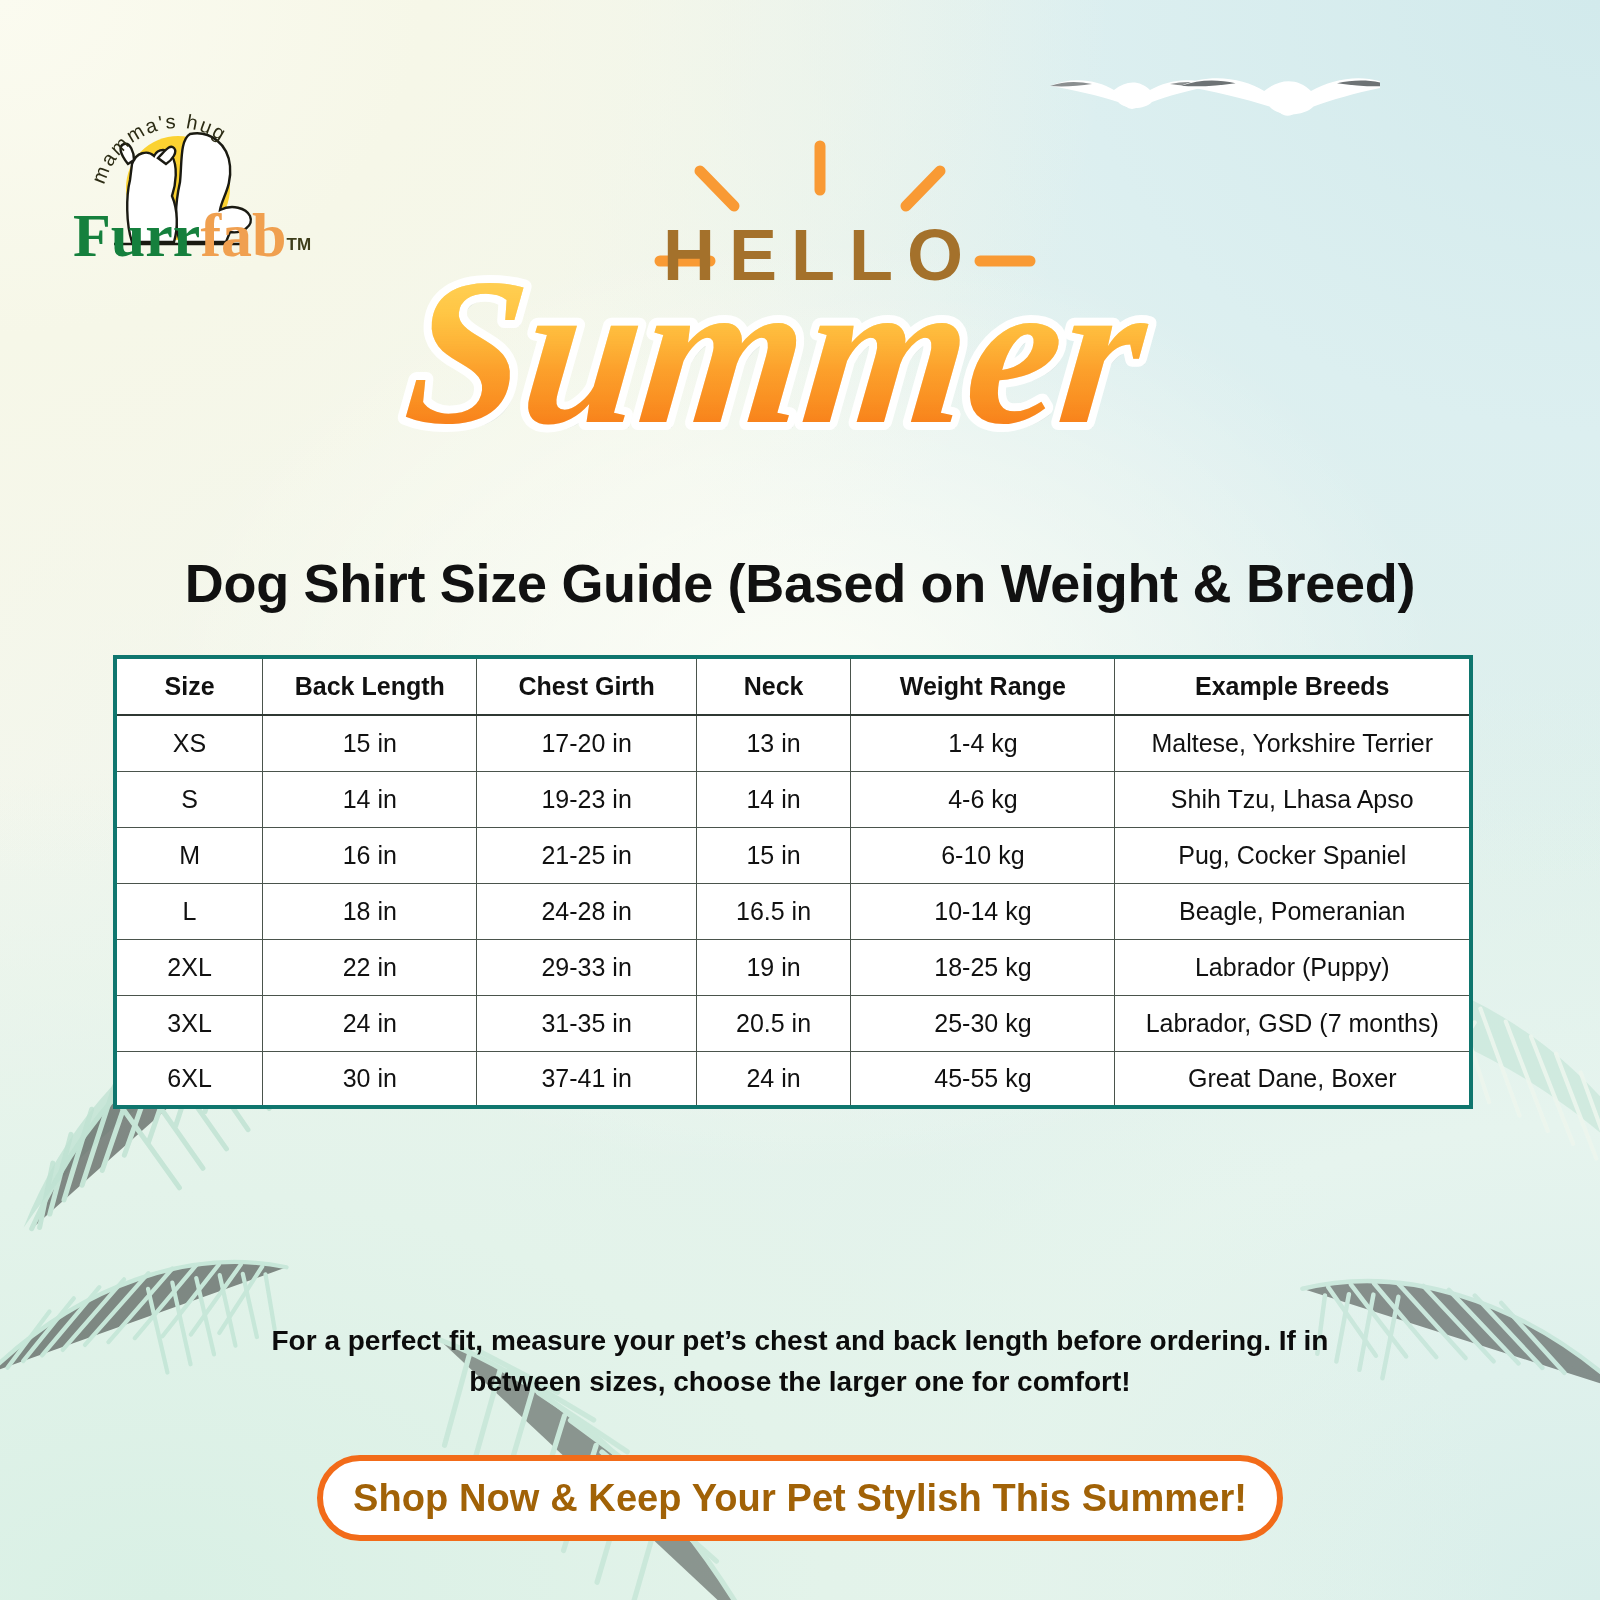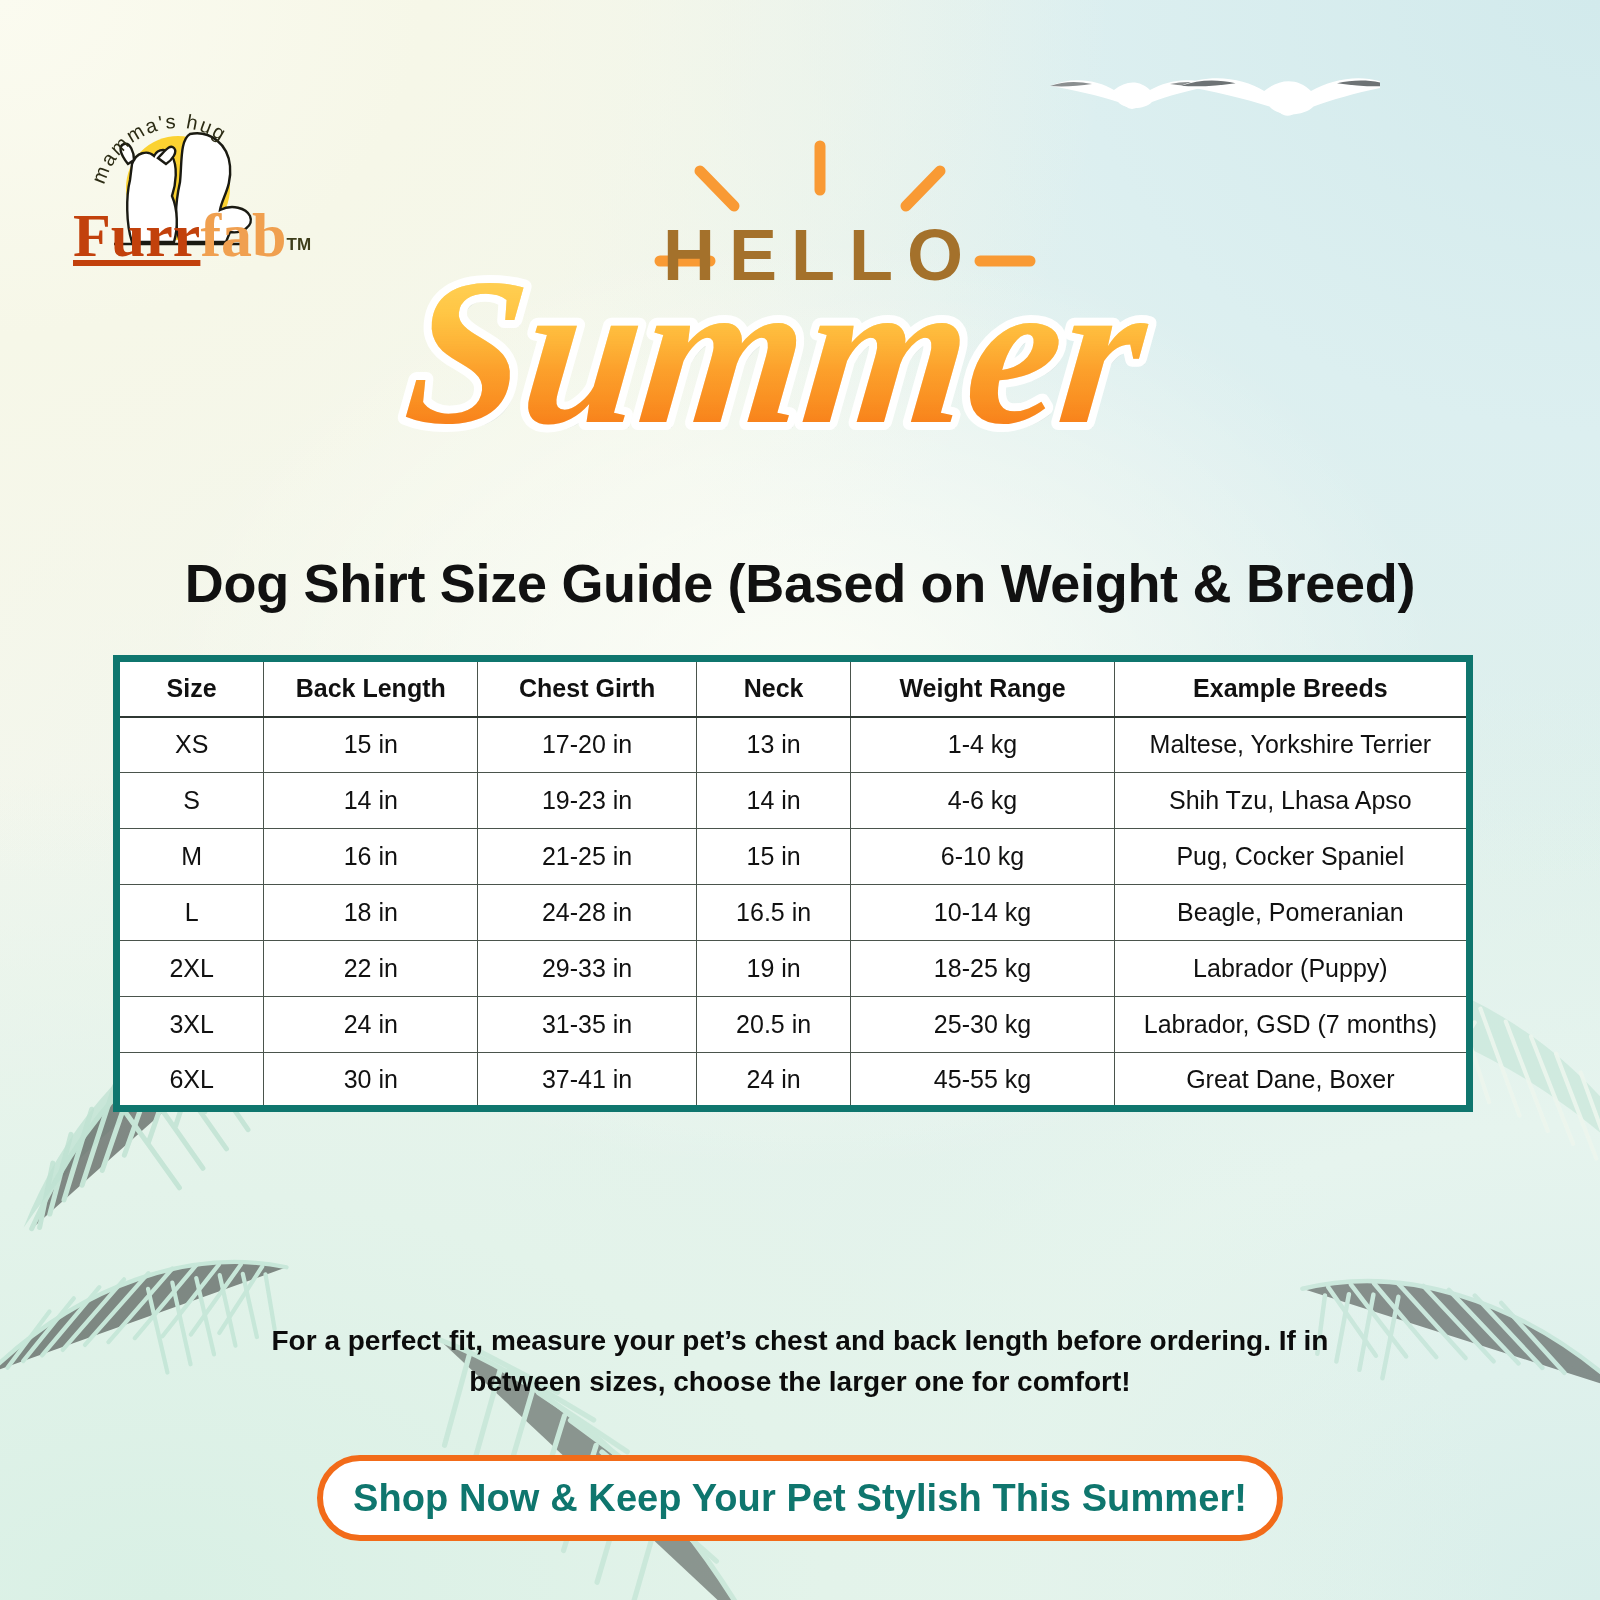--- a/index.html
+++ b/index.html
@@ -44,21 +44,21 @@
   .page-title{
     position:absolute; left:0; top:552px; width:1600px; text-align:center;
     font-size:54px; font-weight:bold; color:#111; letter-spacing:-.3px;
     z-index:4;
   }
 
   
   .size-table{
     position:absolute; left:113px; top:655px; width:1360px;
     border-collapse:collapse; background:#fff;
-    border:7px solid #0f766e;
+    border:4px solid #0f766e;
     z-index:4;
   }
   .size-table td, .size-table th{
     border:1px solid #4a544c;
     text-align:center;
     color:#111;
     font-weight:normal;
     font-size:25px;
     height:56px;
     padding:2px 6px;
@@ -88,21 +88,21 @@
   
   .cta{
     position:absolute; left:317px; top:1455px; width:966px; height:86px;
     background:#ffffff;
     border:6px solid #f26b19;
     border-radius:44px;
     display:flex; align-items:center; justify-content:center;
     z-index:4; cursor:pointer;
   }
   .cta-label{
-    font-size:38px; font-weight:bold; color:#0f766e; letter-spacing:.1px;
+    font-size:38px; font-weight:bold; color:#a16207; letter-spacing:.1px;
     white-space:nowrap;
   }
 </style>
 </head>
 <body>
 
 <div id="bg">
   <div class="bg-base"></div>
   <div class="bg-glow"></div>
 
@@ -257,21 +257,21 @@
       <path d="M58 72 C50 62 48 54 54 52 C60 50 64 60 64 68 Z"></path>
       <path d="M88 66 C96 58 100 52 104 56 C108 60 102 68 96 72 Z"></path>
     </g>
     <path d="M44 152 L176 152" stroke="#1a1a12" stroke-width="2.4" fill="none"></path>
 
     <text font-family="'Liberation Sans',sans-serif" font-size="20" fill="#2c2c14" letter-spacing="2">
       <textPath href="#arcpath" startOffset="8%">mamma's hug</textPath>
     </text>
   </svg>
   <div style="position:absolute; left:3px; top:108px; width:300px;">
-    <span style="font-family:'Liberation Serif',serif; font-size:62px; font-weight:bold; color:#c2410c;text-decoration:underline;">Furr</span><span style="font-family:'Liberation Serif',serif; font-size:62px; font-weight:bold; color:#f0a050;">fab</span><span style="font-family:'Liberation Sans',sans-serif; font-size:17px; font-weight:bold; color:#3d3d1a; vertical-align:super;">TM</span>
+    <span style="font-family:'Liberation Serif',serif; font-size:62px; font-weight:bold; color:#15803d;">Furr</span><span style="font-family:'Liberation Serif',serif; font-size:62px; font-weight:bold; color:#f0a050;">fab</span><span style="font-family:'Liberation Sans',sans-serif; font-size:17px; font-weight:bold; color:#3d3d1a; vertical-align:super;">TM</span>
   </div>
 </div>
 
 <div class="hero">
   <svg width="1600" height="380" viewBox="0 0 1600 380">
     <defs>
       <linearGradient id="sumGrad" x1="0" y1="0" x2="0" y2="1">
         <stop offset="0%" stop-color="#ffd14a"></stop>
         <stop offset="34%" stop-color="#ffb92e"></stop>
         <stop offset="58%" stop-color="#fb8f1c"></stop>

